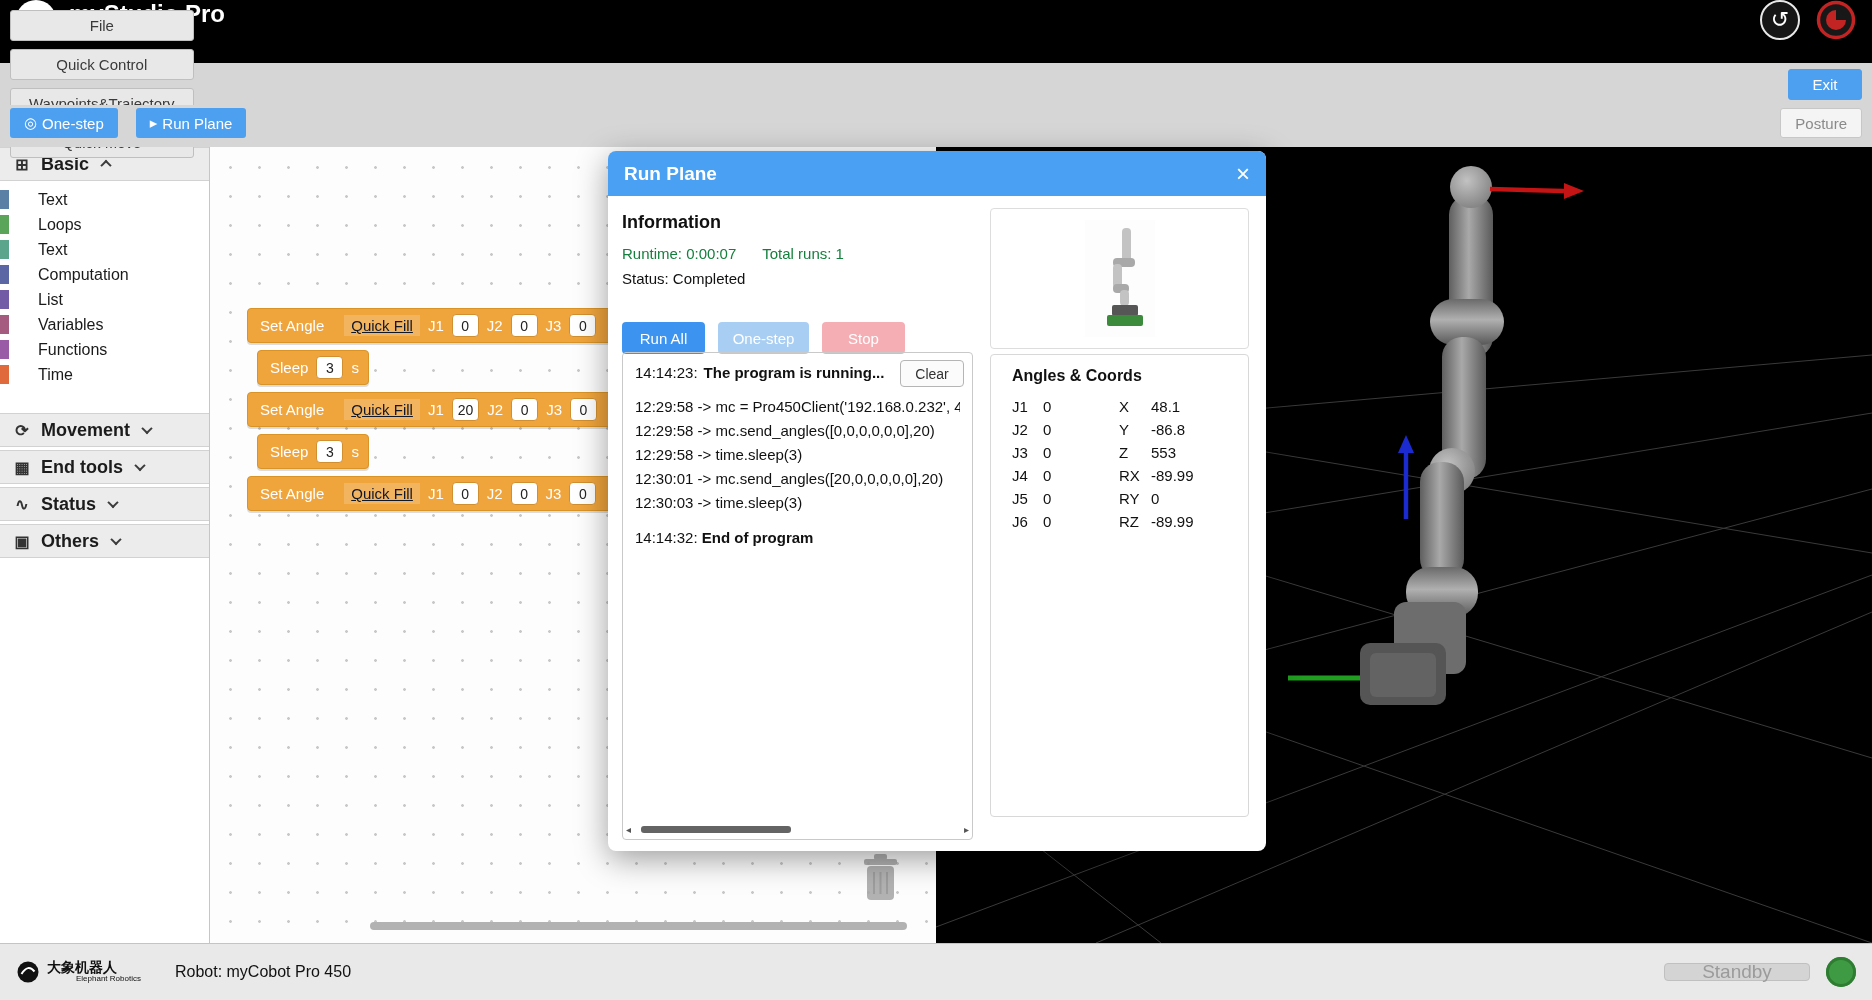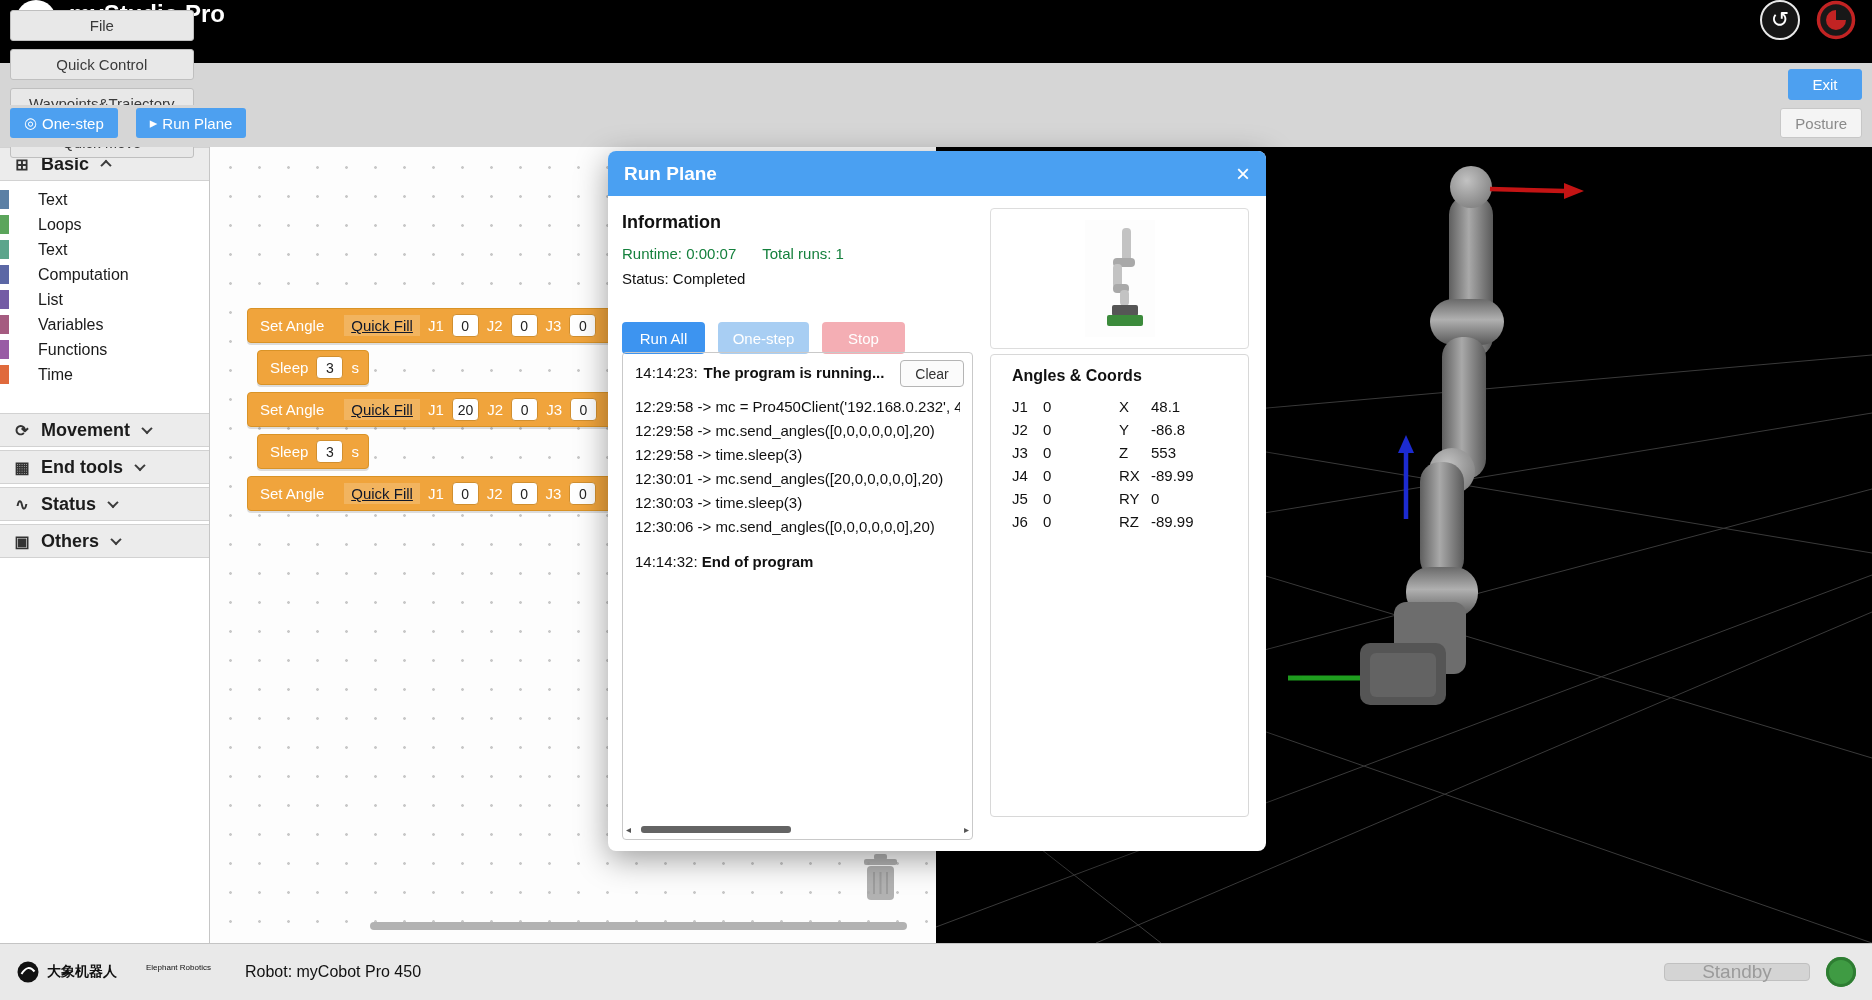--- a/index.html
+++ b/index.html
@@ -46,21 +46,21 @@
   .field { background:#fff; border:1px solid #d18f2f; border-radius:4px; min-width:27px; height:23px; display:flex; align-items:center; justify-content:center; color:#222; font-size:14px; padding:0 5px; cursor:text; }
   .trash { position:absolute; left:650px; top:704px; opacity:0.85; cursor:pointer; }
   .ws-hscroll { position:absolute; left:160px; top:775px; width:537px; height:8px; background:#b2b2b2; border-radius:4px; cursor:pointer; }
 
   
   .viewport3d { position:absolute; left:936px; top:147px; width:936px; height:796px; background:#000; z-index:1; cursor:grab; }
 
   
   .statusbar { position:absolute; left:0; top:943px; width:100%; height:57px; background:#e9e9e9; border-top:1px solid #c4c4c4; display:flex; align-items:center; padding:0 16px; z-index:6; }
   .brand { display:flex; align-items:center; gap:7px; }
-  .brand-text { display:flex; flex-direction:row; line-height:1.1; }
+  .brand-text { display:flex; flex-direction:column; line-height:1.1; }
   .brand-cn { font-size:14px; font-weight:bold; color:#111; }
   .brand-en { font-size:8px; color:#111;padding-left:29px; }
   .robot-label { margin-left:34px; font-size:16px; color:#111; }
   .standby-btn { margin-left:auto; min-width:146px; height:18px; background:#d4d4d4; border:1px solid #c0c0c0; border-radius:4px; color:#9b9b9b; font-size:19px; display:flex; align-items:center; justify-content:center; cursor:pointer; font-family:inherit; }
   .conn-dot { width:30px; height:30px; border-radius:50%; background:#3f9b43; box-shadow:inset 0 0 0 3px #2e7d32; margin-left:16px; }
 
   
   .modal { position:absolute; left:608px; top:151px; width:658px; height:700px; background:#fff; border-radius:8px; box-shadow:0 8px 32px rgba(0,0,0,0.38); z-index:30; }
   .modal-header { height:45px; background:#4aa0f2; border-radius:8px 8px 0 0; display:flex; align-items:center; padding:0 16px; }
   .modal-title { color:#fff; font-size:19px; font-weight:bold; }
@@ -342,21 +342,20 @@
         <div class="log-head">
           <span>14:14:23:</span><b class="log-msg">The program is running...</b>
           <button class="clear-btn">Clear</button>
         </div>
         <div class="log-lines" id="log-lines">
             <div class="log-line">12:29:58 -&gt; mc = Pro450Client('192.168.0.232', 450</div>
             <div class="log-line">12:29:58 -&gt; mc.send_angles([0,0,0,0,0,0],20)</div>
             <div class="log-line">12:29:58 -&gt; time.sleep(3)</div>
             <div class="log-line">12:30:01 -&gt; mc.send_angles([20,0,0,0,0,0],20)</div>
             <div class="log-line">12:30:03 -&gt; time.sleep(3)</div>
-            <div class="log-line">12:30:06 -&gt; mc.send_angles([0,0,0,0,0,0],20)</div>
           </div>
         <div class="log-end">
           <span>14:14:32:</span> <b>End of program</b>
         </div>
         <div class="hscrollbar">
           <span class="scroll-arrow">◂</span>
           <div class="hthumb"></div>
           <span class="scroll-arrow">▸</span>
         </div>
       </div>

